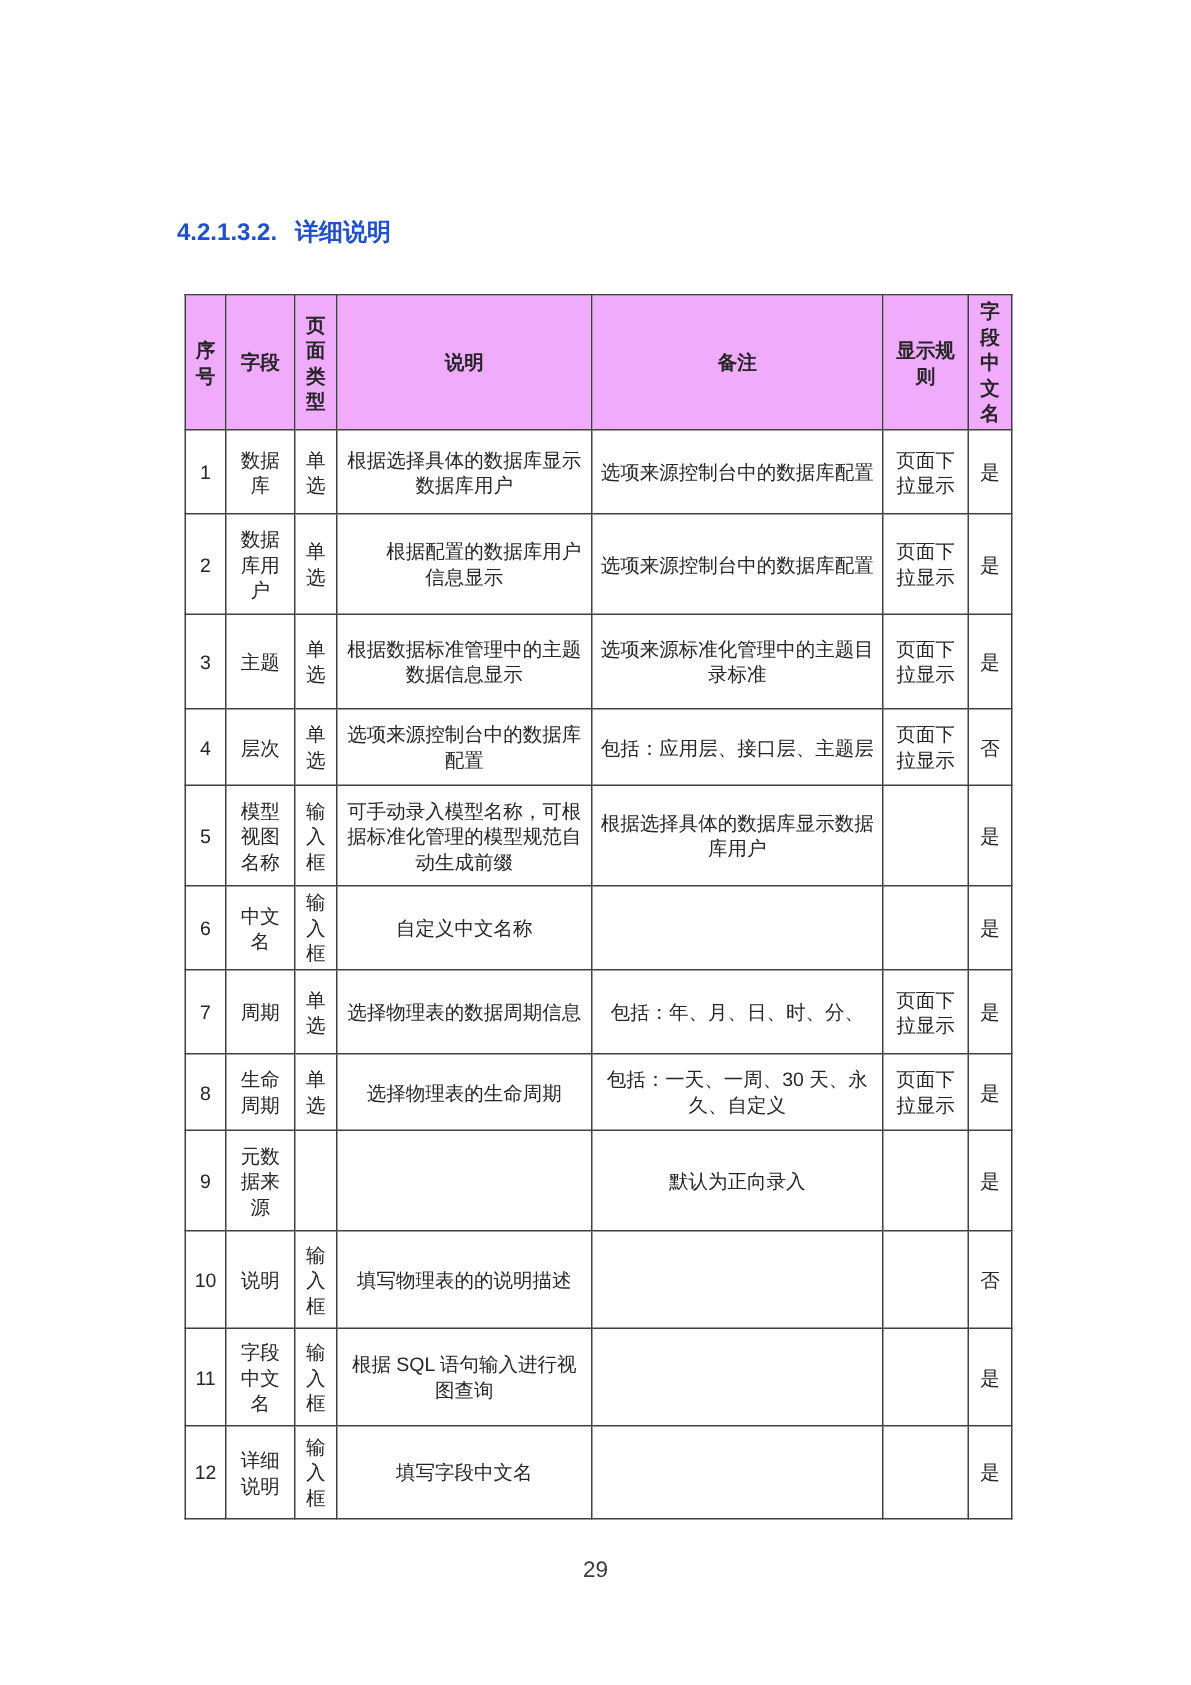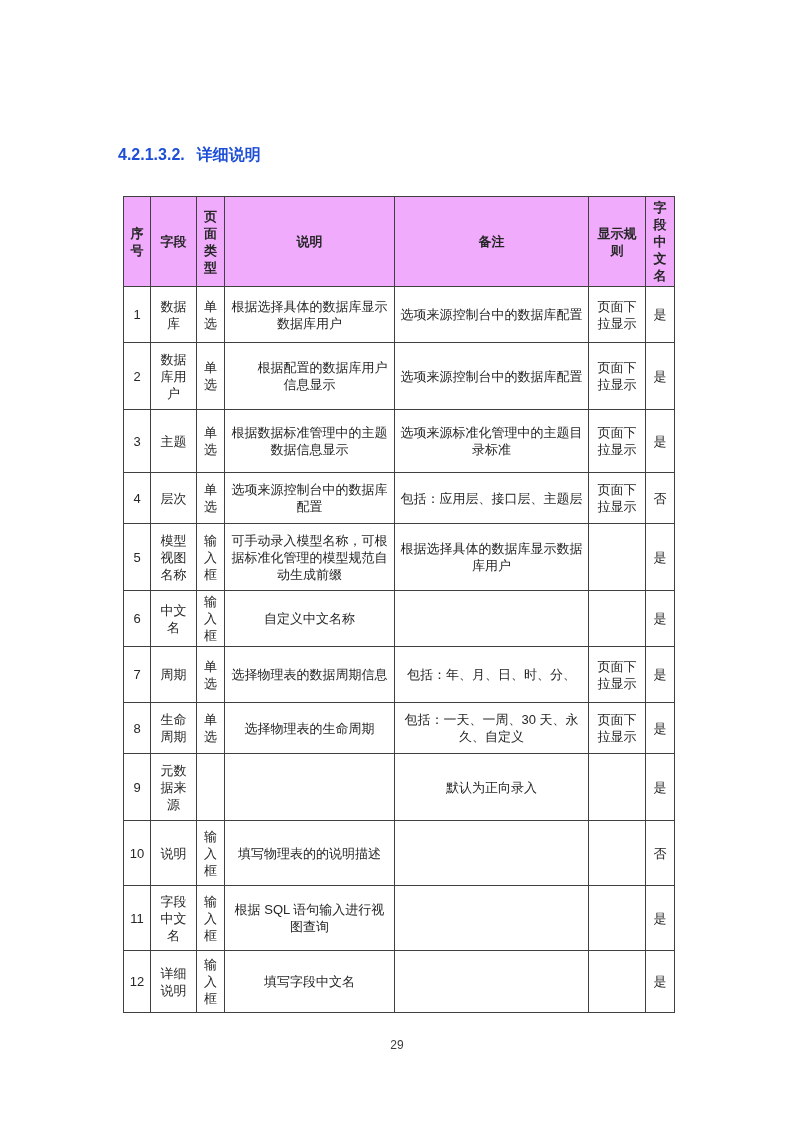--- a/index.html
+++ b/index.html
@@ -68,21 +68,21 @@
   td.c-remark { text-align: left; padding: 2px 16px; }
   .ta-c { text-align: center !important; }
   .ti   { text-indent: 26px; }
 
   .page-number {
     position: absolute;
     left: 0;
     right: 0;
     top: 1038px;
     text-align: center;
-    font-size: 12px;
+    font-size: 15px;
     color: #3c3c3c;
   }
 </style>
 </head>
 <body>
 
 <div class="page">
 
   <div class="doc-title">
     <span class="title-num">4.2.1.3.2.</span><span>详细说明</span>

